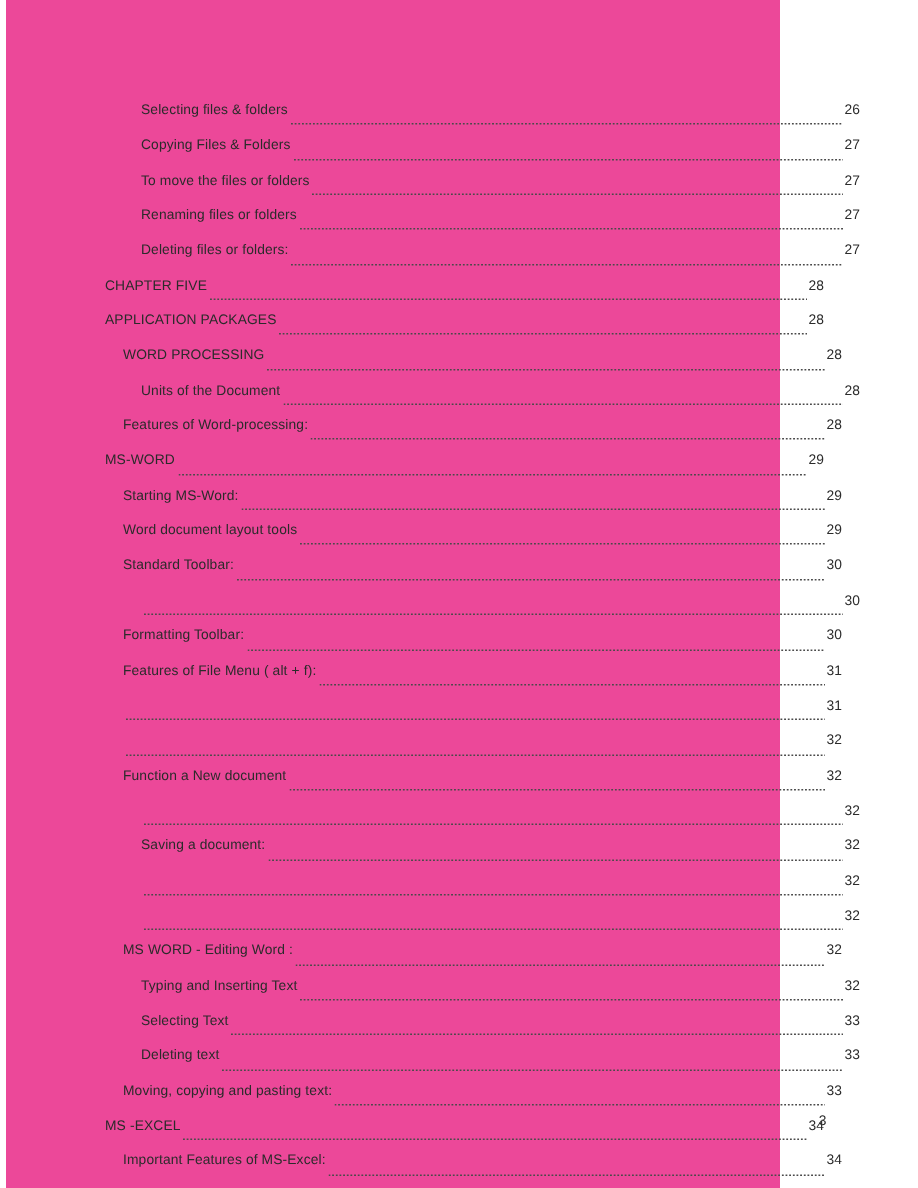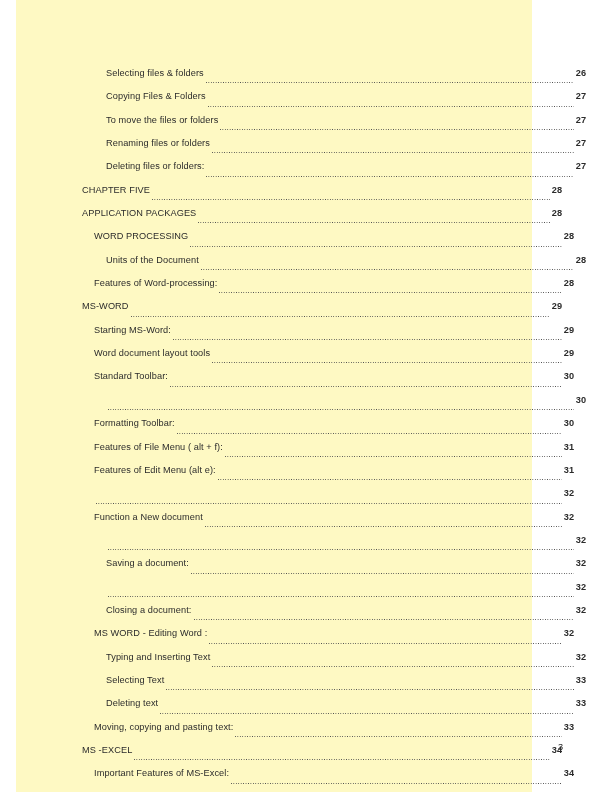--- a/index.html
+++ b/index.html
@@ -11,25 +11,25 @@
     width: 612px;
     height: 792px;
     position: relative;
     font-family: "Liberation Sans", sans-serif;
     color: #2b2b2b;
     overflow: hidden;
   }
 
   #toc-page {
     position: absolute;
-    left: 16px;
+    left: 4px;
     top: 0;
     width: 516px;
     height: 792px;
-    background: #fef9c3;
+    background: #ec4899;
   }
 
   #toc-list {
     position: absolute;
     left: 66px;
     top: 62px;
     width: 480px;
   }
 
   .toc-entry {
@@ -63,25 +63,23 @@
     margin-bottom: 2px;
     overflow: hidden;
     background-image: radial-gradient(circle at 0.5px 0.5px, #4a4a4a 0.5px, rgba(255,255,255,0) 0.7px);
     background-size: 2.45px 1px;
     background-repeat: repeat-x;
     background-position: left bottom;
   }
 
   .toc-pageno {
     flex: 0 0 auto;
-    text-align: right;
     min-width: 11px;
     font-size: 9.2px;
     color: #2b2b2b;
-    font-weight: bold;
   }
 
   #page-number-footer {
     position: absolute;
     left: 0;
     top: 742px;
     width: 612px;
     text-align: right;
     padding-right: 65px;
     box-sizing: border-box;
@@ -173,21 +171,20 @@
         <span class="toc-title">Formatting Toolbar:</span>
         <span class="toc-leader"></span>
         <span class="toc-pageno">30</span>
       </div>
       <div class="toc-entry lvl2">
         <span class="toc-title">Features of File Menu ( alt + f):</span>
         <span class="toc-leader"></span>
         <span class="toc-pageno">31</span>
       </div>
       <div class="toc-entry lvl2">
-        <span class="toc-title">Features of Edit Menu (alt e):</span>
         <span class="toc-leader"></span>
         <span class="toc-pageno">31</span>
       </div>
       <div class="toc-entry lvl2">
         <span class="toc-leader"></span>
         <span class="toc-pageno">32</span>
       </div>
       <div class="toc-entry lvl2">
         <span class="toc-title">Function a New document</span>
         <span class="toc-leader"></span>
@@ -200,21 +197,20 @@
       <div class="toc-entry lvl3">
         <span class="toc-title">Saving a document:</span>
         <span class="toc-leader"></span>
         <span class="toc-pageno">32</span>
       </div>
       <div class="toc-entry lvl3">
         <span class="toc-leader"></span>
         <span class="toc-pageno">32</span>
       </div>
       <div class="toc-entry lvl3">
-        <span class="toc-title">Closing a document:</span>
         <span class="toc-leader"></span>
         <span class="toc-pageno">32</span>
       </div>
       <div class="toc-entry lvl2">
         <span class="toc-title">MS WORD - Editing Word :</span>
         <span class="toc-leader"></span>
         <span class="toc-pageno">32</span>
       </div>
       <div class="toc-entry lvl3">
         <span class="toc-title">Typing and Inserting Text</span>

